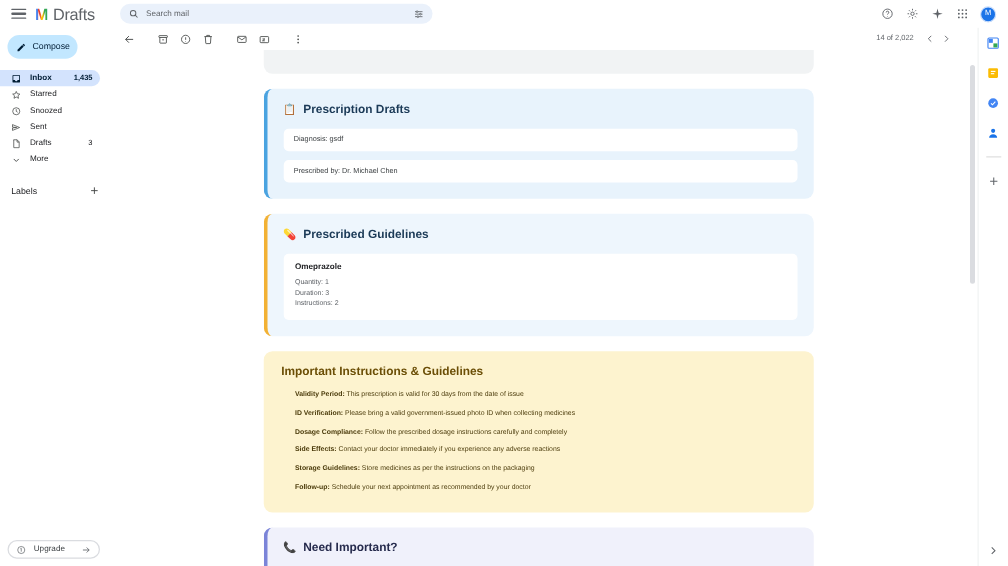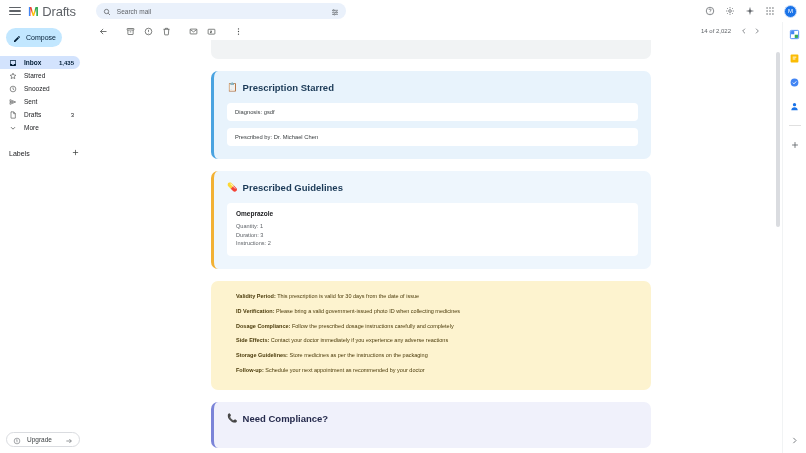--- a/index.html
+++ b/index.html
@@ -545,40 +545,43 @@
 
     <div class="msgpane">
       <div class="msgwrap">
         <div class="msgcontent">
 
           <div class="card-stub"></div>
 
           <div class="card card-rx">
             <div class="card-title">
               <span class="temoji">📋</span>
-              <span>Prescription Starred</span>
+              <span>Prescription Drafts</span>
             </div>
             <div class="field-box">Diagnosis: gsdf</div>
             <div class="field-box">Prescribed by: Dr. Michael Chen</div>
           </div>
 
           <div class="card card-med">
             <div class="card-title">
               <span class="temoji">💊</span>
               <span>Prescribed Guidelines</span>
             </div>
             <div class="med-box">
               <div class="med-name">Omeprazole</div>
               <div class="med-line">Quantity: 1</div>
               <div class="med-line">Duration: 3</div>
               <div class="med-line">Instructions: 2</div>
             </div>
           </div>
 
           <div class="card card-warn">
+            <div class="card-title">
+              <span>Important Instructions &amp; Guidelines</span>
+            </div>
             <div class="warn-list">
               <div class="warn-item">
                 <b>Validity Period:</b><span> This prescription is valid for 30 days from the date of issue</span>
               </div>
               <div class="warn-item">
                 <b>ID Verification:</b><span> Please bring a valid government-issued photo ID when collecting medicines</span>
               </div>
               <div class="warn-item">
                 <b>Dosage Compliance:</b><span> Follow the prescribed dosage instructions carefully and completely</span>
               </div>
@@ -590,21 +593,21 @@
               </div>
               <div class="warn-item">
                 <b>Follow-up:</b><span> Schedule your next appointment as recommended by your doctor</span>
               </div>
             </div>
           </div>
 
           <div class="card card-help">
             <div class="card-title">
               <span class="temoji">📞</span>
-              <span>Need Compliance?</span>
+              <span>Need Important?</span>
             </div>
 
           </div>
 
         </div>
       </div>
     </div>
 
     <div class="scrollbar">
       <div class="scroll-thumb"></div>

